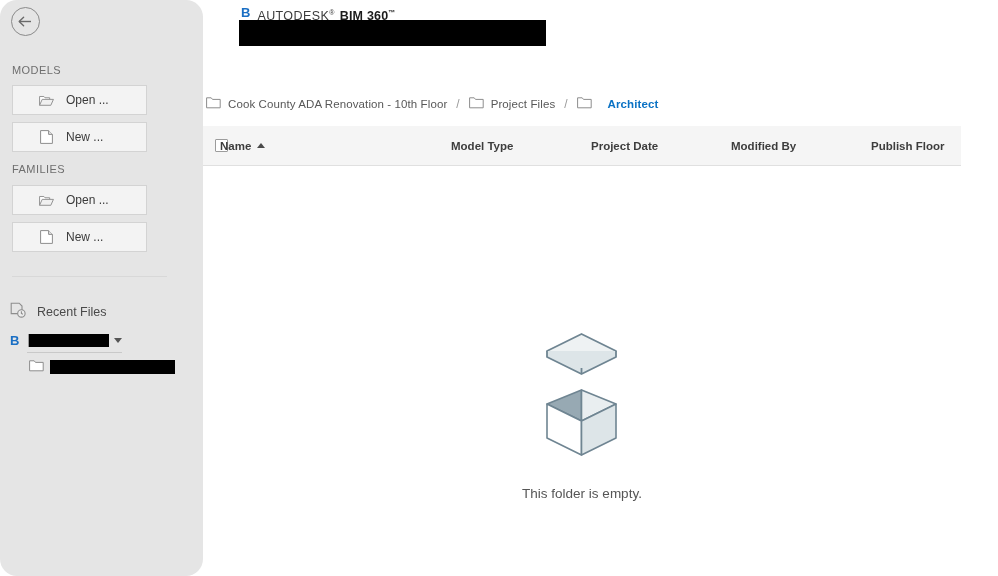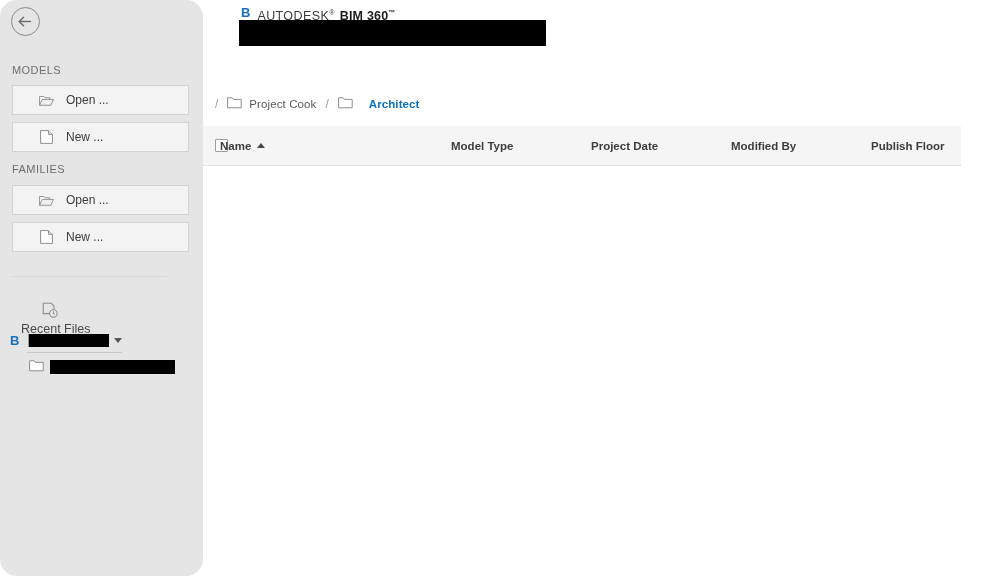--- a/index.html
+++ b/index.html
@@ -55,21 +55,21 @@
     letter-spacing: 0.45px;
     color: #6e6e6e;
     font-family: "Liberation Sans", sans-serif;
   }
   .lbl-models  { top: 64px; }
   .lbl-families{ top: 163px; }
 
   .side-btn {
     position: absolute;
     left: 12px;
-    width: 177px;
+    width: 135px;
     height: 30px;
     background: #f3f3f3;
     border: 1px solid #d3d3d3;
     box-sizing: border-box;
     display: flex;
     align-items: center;
     cursor: pointer;
   }
   .side-btn .bicon {
     width: 22px;
@@ -96,21 +96,20 @@
     height: 1px;
     background: #d8d8d8;
   }
 
   .recent-row {
     position: absolute;
     left: 10px;
     top: 302px;
     display: flex;
     align-items: center;
-    flex-direction: column;
   }
   .recent-row .rlabel {
     font-size: 12.5px;
     color: #4a4a4a;
     margin-left: 11px;
   }
 
   .recent-project {
     position: absolute;
     left: 10px;
@@ -389,28 +388,36 @@
 
     <div class="brand">
       <span class="blogo">B</span>
       <span class="autodesk"><span>AUTODESK</span><span class="sup">®</span></span>
       <span class="bim"><span>BIM 360</span><span class="sup">™</span></span>
     </div>
 
     <div class="redact-title"></div>
 
     <div class="breadcrumb">
+      <div class="crumb">
+        <span>
+          <svg width="15" height="13" viewBox="0 0 15 13">
+            <path d="M0.6 11.8 V1.8 H5.2 L6.5 3.4 H14.2 V11.8 Z" stroke="#8d8d8d" stroke-width="1" fill="#ffffff"></path>
+          </svg>
+        </span>
+        <span class="ctext">Cook County ADA Renovation - 10th Floor</span>
+      </div>
       <span class="crumb-sep">/</span>
       <div class="crumb">
         <span>
           <svg width="15" height="13" viewBox="0 0 15 13">
             <path d="M0.6 11.8 V1.8 H5.2 L6.5 3.4 H14.2 V11.8 Z" stroke="#8d8d8d" stroke-width="1" fill="#ffffff"></path>
           </svg>
         </span>
-        <span class="ctext">Project Cook</span>
+        <span class="ctext">Project Files</span>
       </div>
       <span class="crumb-sep">/</span>
       <div class="crumb active">
         <span>
           <svg width="15" height="13" viewBox="0 0 15 13">
             <path d="M0.6 11.8 V1.8 H5.2 L6.5 3.4 H14.2 V11.8 Z" stroke="#8d8d8d" stroke-width="1" fill="#ffffff"></path>
           </svg>
         </span>
         <span class="ctext">Architect</span>
       </div>
@@ -421,15 +428,39 @@
       <div class="th th-name">
         <span>Name</span>
         <span class="sort-caret"></span>
       </div>
       <div class="th th-modeltype">Model Type</div>
       <div class="th th-moddate">Project Date</div>
       <div class="th th-modby">Modified By</div>
       <div class="th th-pubstatus">Publish Floor</div>
     </div>
 
+    <div class="empty-state">
+      <span>
+        <svg width="80" height="130" viewBox="0 0 80 130">
+
+          <g>
+            <path d="M39.5 4 L74 21 L39.5 38 L5 21 Z" fill="#eef2f3" stroke="#6f8592" stroke-width="1.8" stroke-linejoin="round"></path>
+            <path d="M5 21 L5 27 L39.5 44 L74 27 L74 21" fill="#dde5e8" stroke="#6f8592" stroke-width="1.8" stroke-linejoin="round"></path>
+            <path d="M39.5 38 L39.5 44" stroke="#6f8592" stroke-width="1.8"></path>
+          </g>
+
+          <g transform="translate(0,58)">
+
+            <path d="M5 16 L39.5 33 L39.5 2 Z" fill="#97a9b3" stroke="#6f8592" stroke-width="1.6" stroke-linejoin="round"></path>
+
+            <path d="M74 16 L39.5 33 L39.5 2 Z" fill="#e9eef0" stroke="#6f8592" stroke-width="1.6" stroke-linejoin="round"></path>
+
+            <path d="M5 16 L5 50 L39.5 67 L39.5 33 Z" fill="#ffffff" stroke="#6f8592" stroke-width="1.6" stroke-linejoin="round"></path>
+
+            <path d="M74 16 L74 50 L39.5 67 L39.5 33 Z" fill="#dde5e8" stroke="#6f8592" stroke-width="1.6" stroke-linejoin="round"></path>
+          </g>
+        </svg>
+      </span>
+      <div class="empty-text">This folder is empty.</div>
+    </div>
 
   </div>
 </div>
 
 </body></html>

